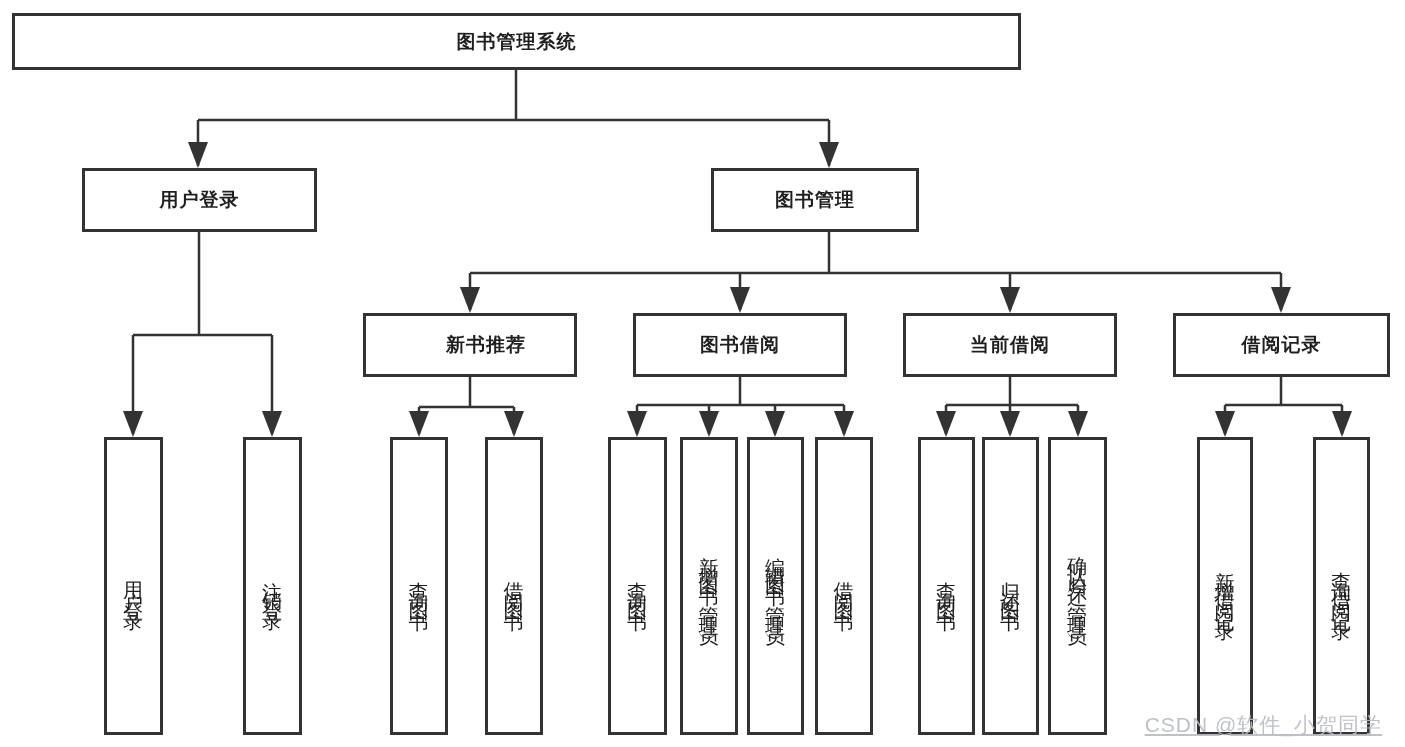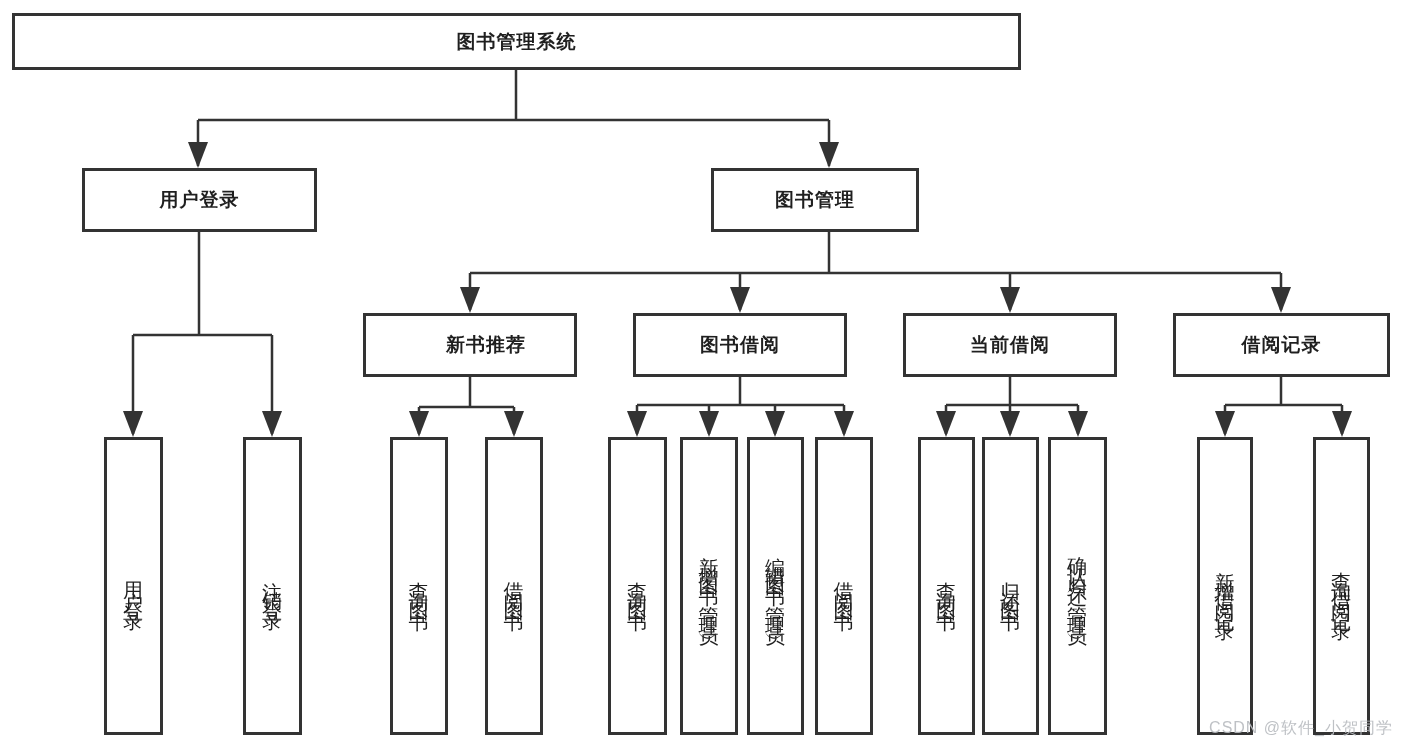--- a/index.html
+++ b/index.html
@@ -43,27 +43,28 @@
   .box.v span {
     writing-mode: vertical-rl;
     text-orientation: mixed;
     font-size: 20px;
     letter-spacing: 10px;
     line-height: 1;
     white-space: nowrap;
   }
   .watermark {
     position: absolute;
-    right: 12px;
+    right: 23px;
     bottom: 8px;
-    font-size: 16px;
+    font-size: 21px;
     color: rgba(185, 188, 192, 0.92);
     letter-spacing: 1px;
     z-index: 3;
     white-space: nowrap;
+    text-decoration: underline;
   }
 </style>
 </head>
 <body>
 
 <div id="canvas">
 
   <svg id="connectors" viewBox="0 0 1405 747" xmlns="http://www.w3.org/2000/svg">
     <g stroke="#333333" stroke-width="2.5" fill="none">
       <path d="M516,70 V120 M198,120 H829 M198,120 V166 M829,120 V166"></path>

